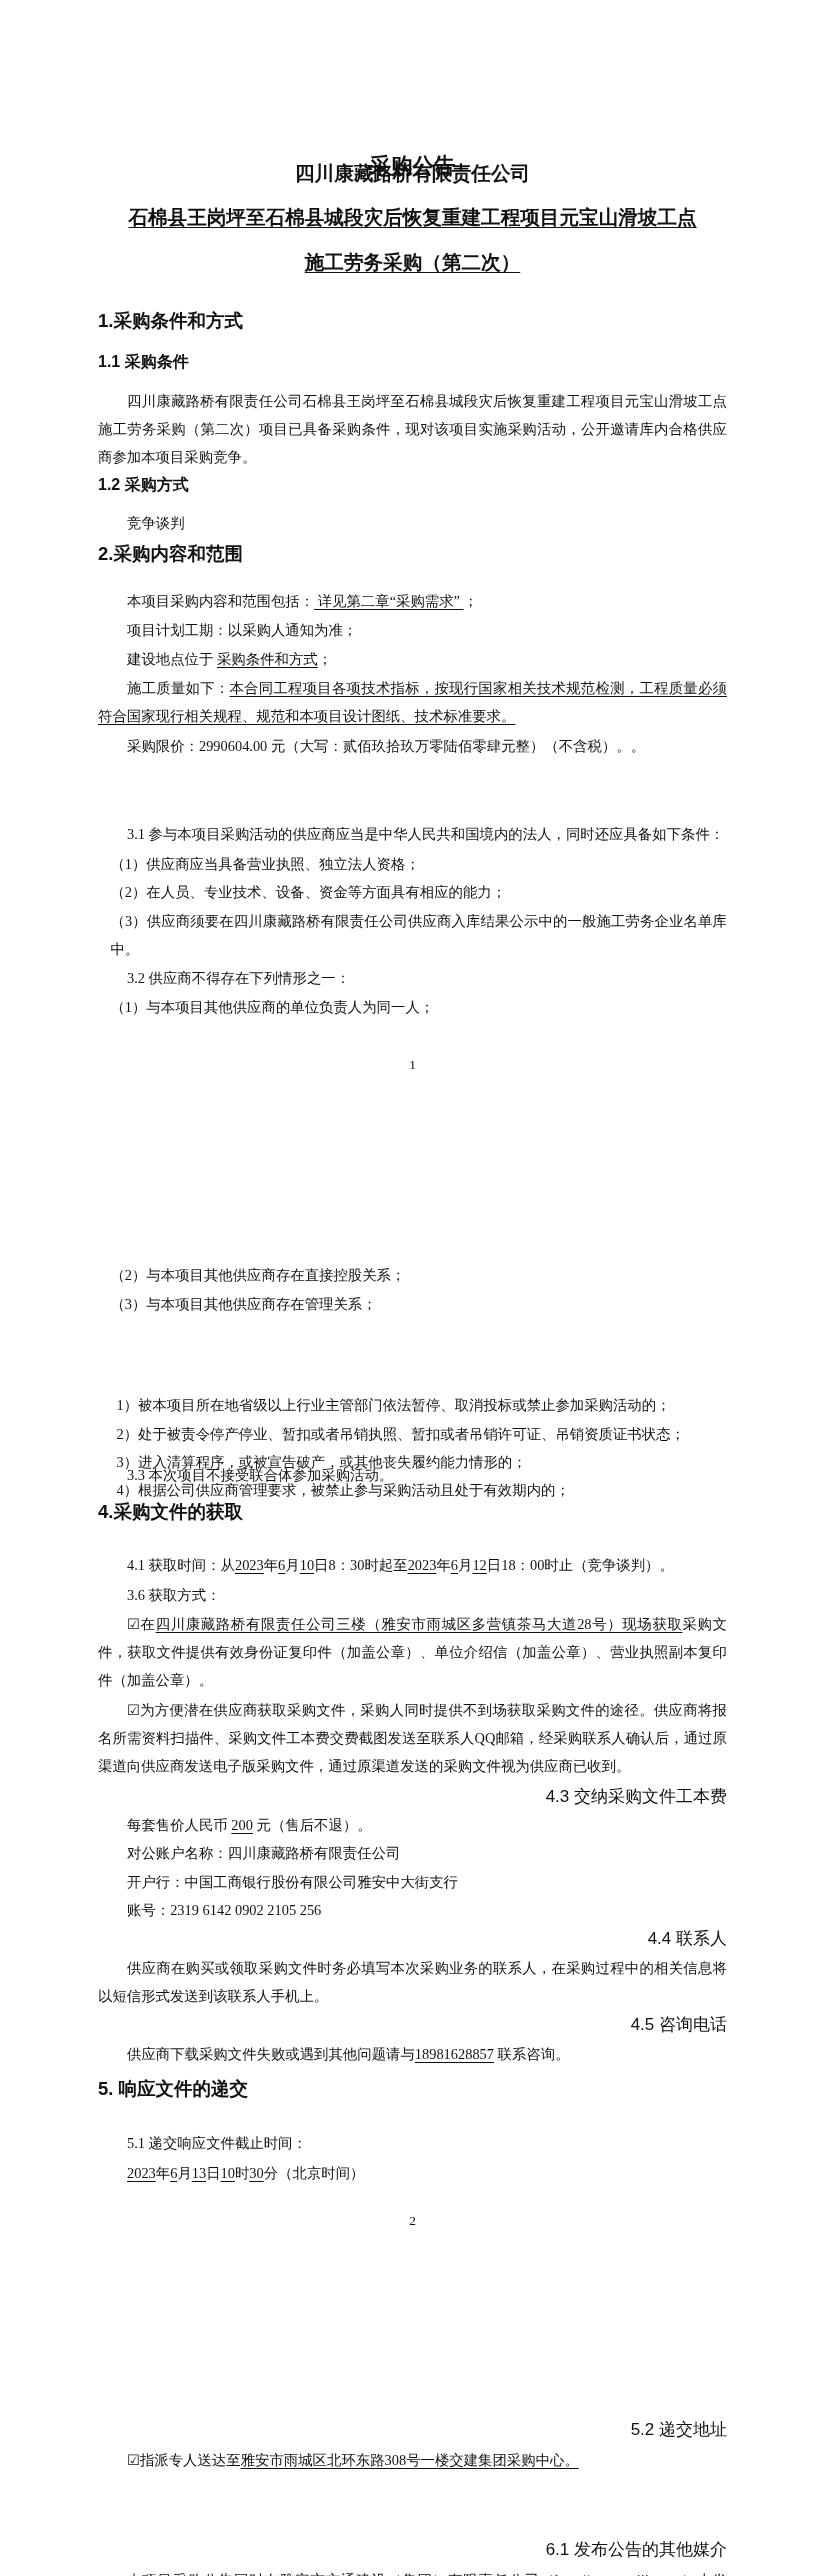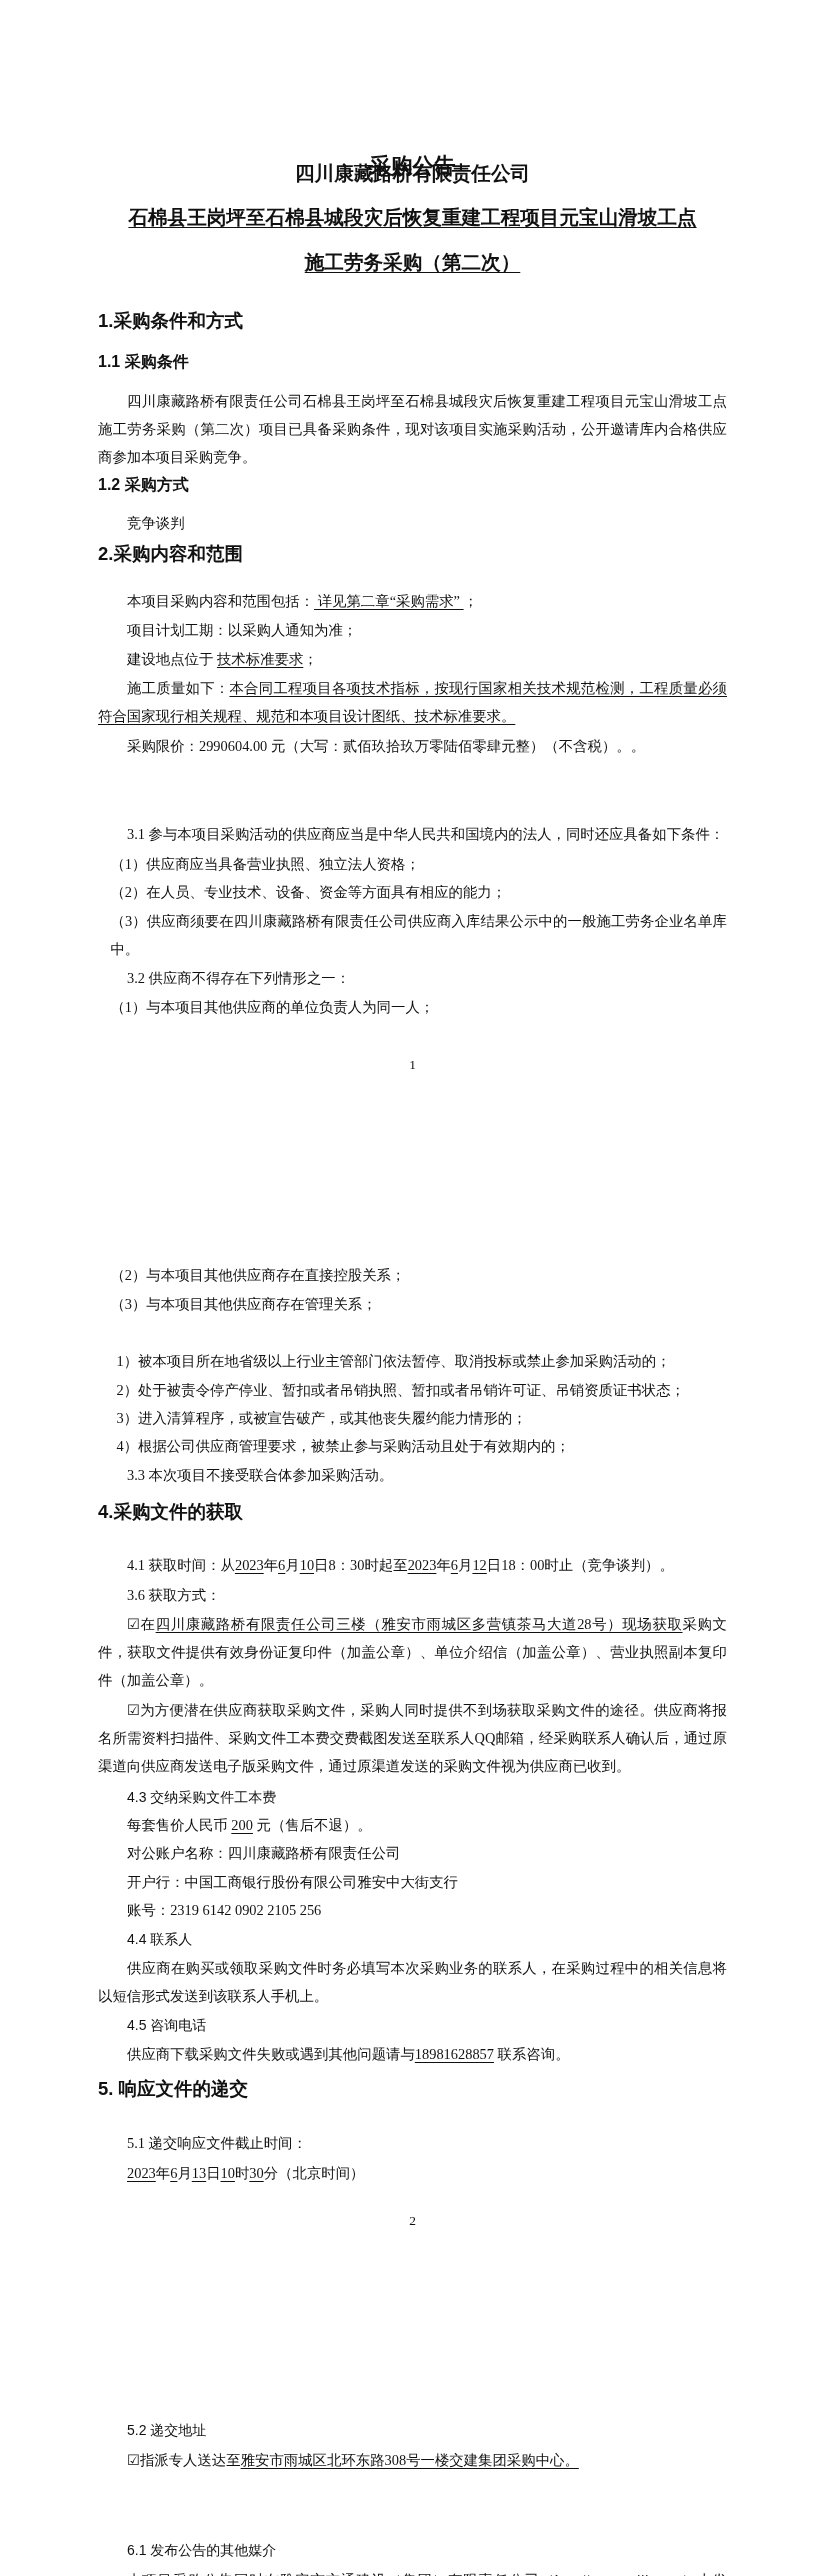--- a/index.html
+++ b/index.html
@@ -9,27 +9,27 @@
     height:3470px;
     background:#ffffff;
     font-family:"Liberation Serif", serif;
     color:#111;
     overflow:hidden;
   }
   .abs{position:absolute;left:98px;width:629px;box-sizing:border-box;}
   .line{font-size:14.4px;line-height:28px;text-align:justify;word-break:break-all;}
   .ind2{text-indent:29px;}
   .ind-item{padding-left:12.4px;}
-  .ind-sub{padding-left:18.5px;}
+  .ind-sub{padding-left:18.5px;margin-top:44px;}
   .center{text-align:center;}
   .t-main{font-size:21.6px;font-weight:bold;line-height:27px;margin-top:36px;}
   .t-sub{font-size:19.6px;font-weight:bold;line-height:26px;}
   .h1{font-family:"Liberation Sans", sans-serif;font-size:18.5px;font-weight:bold;line-height:24px;text-align:left;}
   .h2{font-family:"Liberation Sans", sans-serif;font-size:16px;font-weight:bold;line-height:20.6px;text-align:left;}
-  .h3{font-family:"Liberation Sans", sans-serif;font-size:14px;line-height:28px;text-align:left;text-indent:29px;font-weight:500;}
+  .h3{font-family:"Liberation Sans", sans-serif;font-size:17px;line-height:28px;text-align:right;text-indent:29px;font-weight:500;}
   .u, .uline{text-decoration:underline;text-decoration-thickness:1px;text-underline-offset:3.1px;}
   .pagenum{font-size:13.4px;line-height:15.5px;text-align:center;}
 </style>
 </head>
 <body>
 
 <div class="page">
 
   <div class="abs center t-main" style="top:117px">采购公告</div>
   <div class="abs center t-sub" style="top:161px">四川康藏路桥有限责任公司</div>
@@ -38,21 +38,21 @@
 
   <div class="abs h1" style="top:309px">1.采购条件和方式</div>
   <div class="abs h2" style="top:352px">1.1 采购条件</div>
   <div class="abs line ind2" style="top:387px">四川康藏路桥有限责任公司石棉县王岗坪至石棉县城段灾后恢复重建工程项目元宝山滑坡工点施工劳务采购（第二次）项目已具备采购条件，现对该项目实施采购活动，公开邀请库内合格供应商参加本项目采购竞争。</div>
   <div class="abs h2" style="top:475px">1.2 采购方式</div>
   <div class="abs line ind2" style="top:509px">竞争谈判</div>
 
   <div class="abs h1" style="top:542px">2.采购内容和范围</div>
   <div class="abs line ind2" style="top:587px"><span>本项目采购内容和范围包括：</span><span class="u"> 详见第二章“采购需求” </span><span>；</span></div>
   <div class="abs line ind2" style="top:616px">项目计划工期：以采购人通知为准；</div>
-  <div class="abs line ind2" style="top:645px"><span>建设地点位于 </span><span class="u">技术标准要求</span><span>；</span></div>
+  <div class="abs line ind2" style="top:645px"><span>建设地点位于 </span><span class="u">采购条件和方式</span><span>；</span></div>
   <div class="abs line ind2" style="top:674px"><span>施工质量如下：</span><span class="u">本合同工程项目各项技术指标，按现行国家相关技术规范检测，工程质量必须符合国家现行相关规程、规范和本项目设计图纸、技术标准要求。</span></div>
   <div class="abs line ind2" style="top:732px">采购限价：2990604.00 元（大写：贰佰玖拾玖万零陆佰零肆元整）（不含税）。。</div>
 
   <div class="abs line ind2" style="top:820px">3.1 参与本项目采购活动的供应商应当是中华人民共和国境内的法人，同时还应具备如下条件：</div>
   <div class="abs line ind-item" style="top:850px">（1）供应商应当具备营业执照、独立法人资格；</div>
   <div class="abs line ind-item" style="top:878px">（2）在人员、专业技术、设备、资金等方面具有相应的能力；</div>
   <div class="abs line ind-item" style="top:907px">（3）供应商须要在四川康藏路桥有限责任公司供应商入库结果公示中的一般施工劳务企业名单库中。</div>
   <div class="abs line ind2" style="top:964px">3.2 供应商不得存在下列情形之一：</div>
   <div class="abs line ind-item" style="top:993px">（1）与本项目其他供应商的单位负责人为同一人；</div>
 

